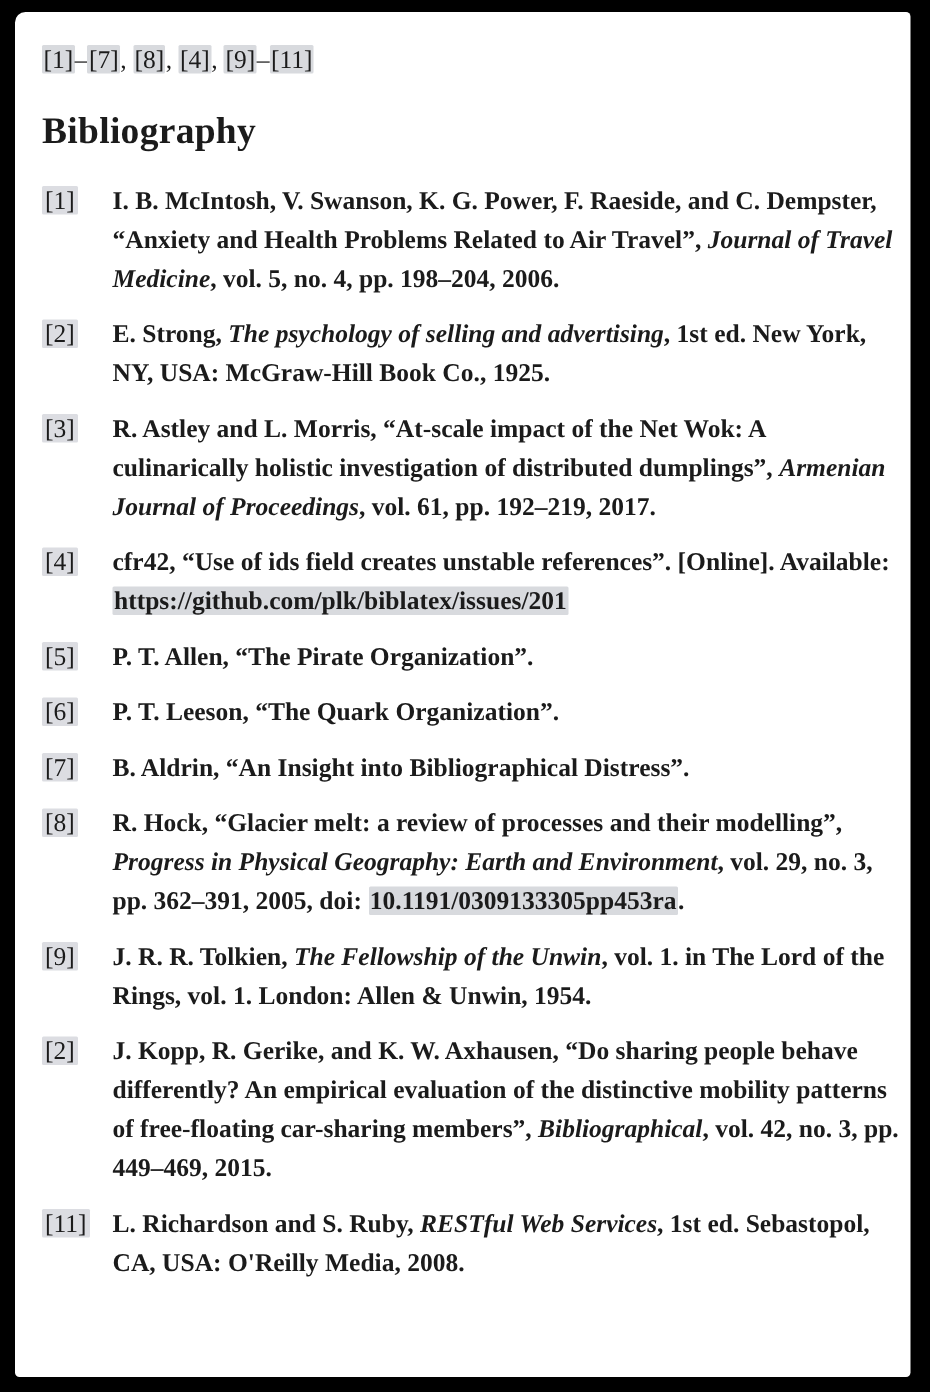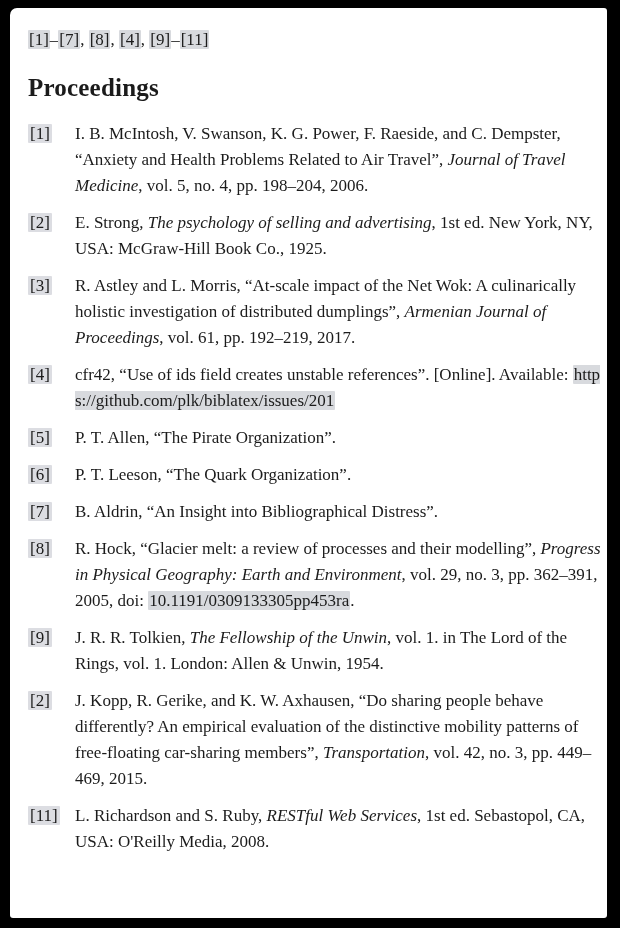--- a/index.html
+++ b/index.html
@@ -51,36 +51,36 @@
     line-height:26px;
     margin-bottom:11px;
   }
   .labelcell{display:block;}
   .lblbox{
     display:inline;
     background:var(--hl-label);
     padding:0 2px;
     border-radius:1px;
   }
-  .body{display:block;padding-right:2px;}
+  .body{display:block;padding-right:2px;font-weight:bold;}
   .it{font-style:italic;}
   .hl{
     background:var(--hl);
     padding:0 1px;
     border-radius:1px;
   }
   .cite{cursor:pointer;}
   .link{cursor:pointer;word-break:break-all;}
 </style>
 </head>
 <body>
 
 <div class="page">
   <p class="citeline" id="citeline"><span class="hl cite">[1]</span><span>–</span><span class="hl cite">[7]</span><span>, </span><span class="hl cite">[8]</span><span>, </span><span class="hl cite">[4]</span><span>, </span><span class="hl cite">[9]</span><span>–</span><span class="hl cite">[11]</span></p>
-  <h1 class="heading">Proceedings</h1>
+  <h1 class="heading">Bibliography</h1>
   <ul class="biblist" id="bib-list">
   <li class="entry">
     <span class="labelcell"><span class="lblbox">[1]</span></span>
     <span class="body"><span>I. B. McIntosh, V. Swanson, K. G. Power, F. Raeside, and C. Dempster, “Anxiety and Health Problems Related to Air Travel”, </span><span class="it">Journal of Travel Medicine</span><span>, vol. 5, no. 4, pp. 198–204, 2006.</span></span>
   </li>
 
   <li class="entry">
     <span class="labelcell"><span class="lblbox">[2]</span></span>
     <span class="body"><span>E. Strong, </span><span class="it">The psychology of selling and advertising</span><span>, 1st ed. New York, NY, USA: McGraw-Hill Book Co., 1925.</span></span>
   </li>
@@ -115,21 +115,21 @@
     <span class="body"><span>R. Hock, “Glacier melt: a review of processes and their modelling”, </span><span class="it">Progress in Physical Geography: Earth and Environment</span><span>, vol. 29, no. 3, pp. 362–391, 2005, doi: </span><span class="hl link">10.1191/0309133305pp453ra</span><span>.</span></span>
   </li>
 
   <li class="entry">
     <span class="labelcell"><span class="lblbox">[9]</span></span>
     <span class="body"><span>J. R. R. Tolkien, </span><span class="it">The Fellowship of the Unwin</span><span>, vol. 1. in The Lord of the Rings, vol. 1. London: Allen &amp; Unwin, 1954.</span></span>
   </li>
 
   <li class="entry">
     <span class="labelcell"><span class="lblbox">[2]</span></span>
-    <span class="body"><span>J. Kopp, R. Gerike, and K. W. Axhausen, “Do sharing people behave differently? An empirical evaluation of the distinctive mobility patterns of free-floating car-sharing members”, </span><span class="it">Transportation</span><span>, vol. 42, no. 3, pp. 449–469, 2015.</span></span>
+    <span class="body"><span>J. Kopp, R. Gerike, and K. W. Axhausen, “Do sharing people behave differently? An empirical evaluation of the distinctive mobility patterns of free-floating car-sharing members”, </span><span class="it">Bibliographical</span><span>, vol. 42, no. 3, pp. 449–469, 2015.</span></span>
   </li>
 
   <li class="entry">
     <span class="labelcell"><span class="lblbox">[11]</span></span>
     <span class="body"><span>L. Richardson and S. Ruby, </span><span class="it">RESTful Web Services</span><span>, 1st ed. Sebastopol, CA, USA: O'Reilly Media, 2008.</span></span>
   </li>
 </ul>
 </div>
 
 </body></html>

